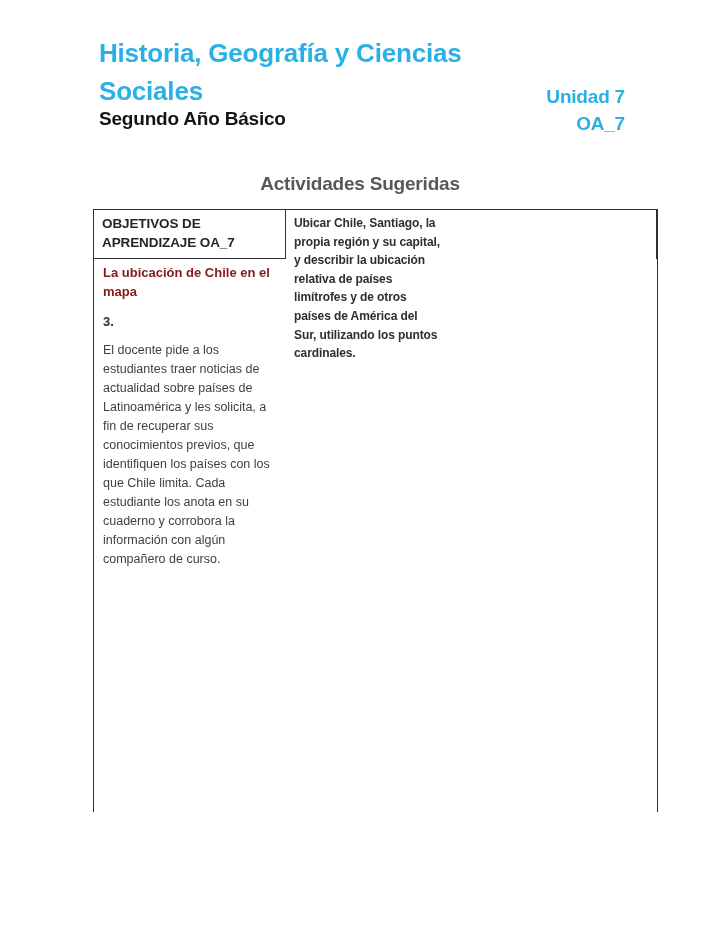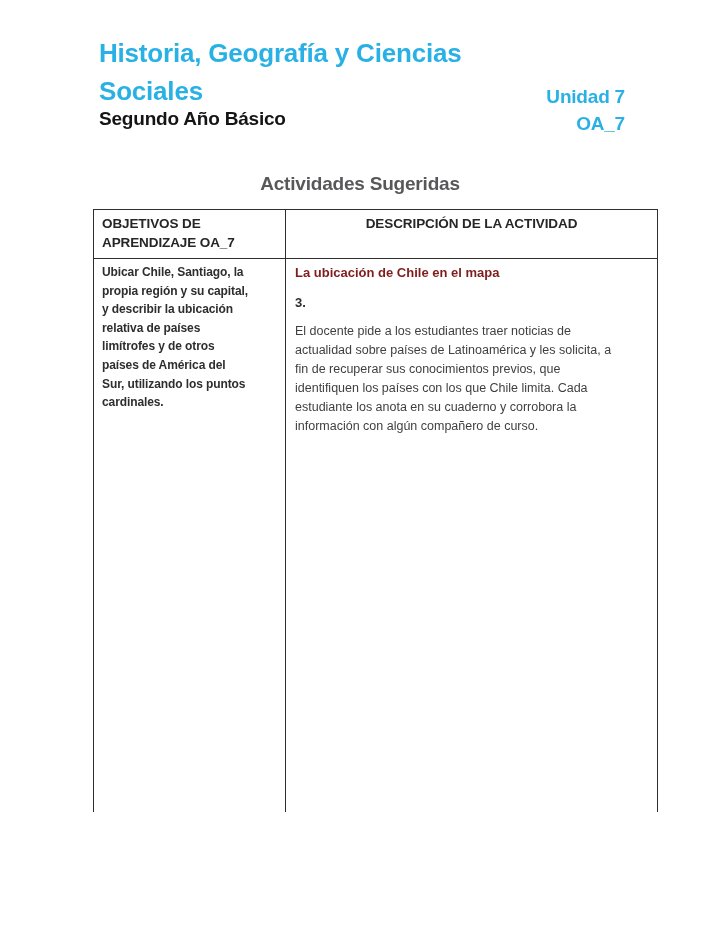--- a/index.html
+++ b/index.html
@@ -153,21 +153,20 @@
       <div>OA_7</div>
     </div>
   </div>
 
   <h2 class="section-heading">Actividades Sugeridas</h2>
 
   <div class="activity-table">
 
     <div class="cell th-left col-left row-head">OBJETIVOS DE APRENDIZAJE OA_7</div>
 
-    <div class="cell th-right row-head">DESCRIPCIÓN DE LA ACTIVIDAD</div>
 
     <div class="cell td-left col-left">
       <p class="objective-main">Ubicar Chile, Santiago, la
 propia región y su capital,
 y describir la ubicación
 relativa de países
 limítrofes y de otros
 países de América del
 Sur, utilizando los puntos
 cardinales.</p>

